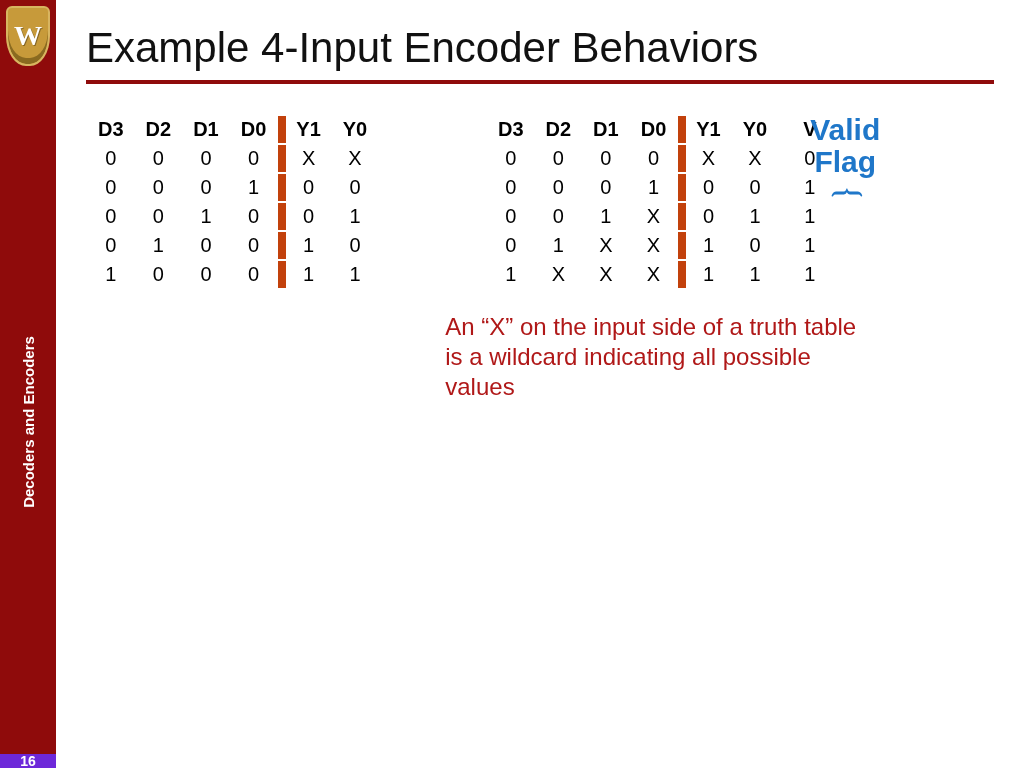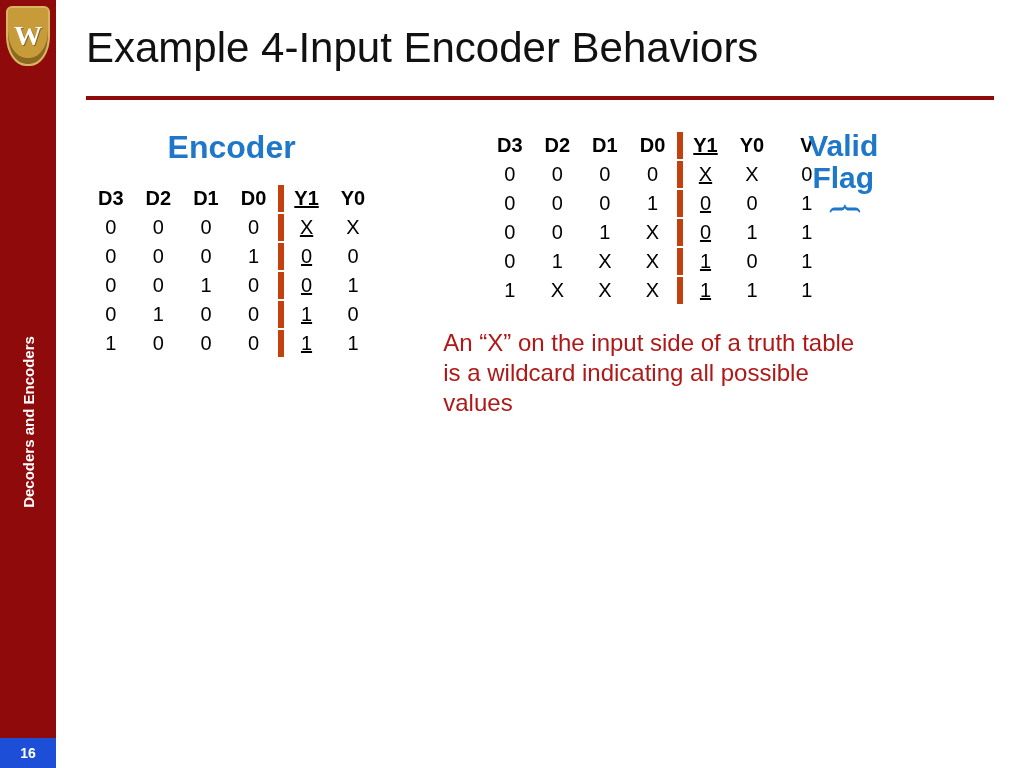--- a/index.html
+++ b/index.html
@@ -14,37 +14,37 @@
     background: #c79a3a; border: 2px solid #d8b560; border-radius: 6px 6px 20px 20px / 6px 6px 30px 30px;
     display: flex; align-items: center; justify-content: center;
     box-shadow: inset 0 -6px 0 #8a6a20;
   }
   .crest span { color: #fff; font-weight: bold; font-size: 28px; text-shadow: 1px 1px 0 #00000055; font-family: Georgia, serif; }
   .side-label {
     position: absolute; left: 50%; top: 55%; transform: translate(-50%, -50%) rotate(-90deg);
     transform-origin: center; color: #fff; font-weight: bold; font-size: 15px; white-space: nowrap;
   }
   .page-num {
-    position: absolute; bottom: 0; left: 0; width: 56px; height: 30px;
-    background: #1d4ed8; color: #fff; font-weight: bold; font-size: 14px;
+    position: absolute; bottom: 0; left: 0; width: 56px; height: 14px;
+    background: #6d28d9; color: #fff; font-weight: bold; font-size: 14px;
     display: flex; align-items: center; justify-content: center;
   }
   .content { flex: 1; padding: 24px 30px 20px 30px; position: relative; }
-  .title { font-size: 42px; color: #111; font-weight: 500; margin-bottom: 24px; }
+  .title { font-size: 42px; color: #111; font-weight: 500; margin-bottom: 8px; }
   .hr { height: 4px; background: #8f0b0b; width: 100%; margin-bottom: 30px; }
   .tables { display: flex; gap: 60px; align-items: flex-start; }
   .tbl-block { display: flex; flex-direction: column; align-items: center; }
   .tbl-title { color: #1f77c9; font-weight: bold; font-size: 32px; text-align: center; line-height: 1.1; margin-bottom: 18px; }
   .valid-flag { position: absolute; top: 0; right: -30px; width: 120px; text-align: center; }
   .valid-flag .lbl { color: #1f77c9; font-weight: bold; font-size: 30px; line-height: 1.05; }
   .brace { color: #1f77c9; font-size: 34px; font-weight: bold; line-height: 0.6; letter-spacing: -6px; }
   .truth { font-size: 20px; font-family: Arial, sans-serif; }
   .truth .hdr { font-weight: bold; border-bottom: 3px solid #000; }
   .truth td { padding: 2px 10px; text-align: center; min-width: 34px; }
-  .truth .sep { border-left: 6px solid #c2410c; text-decoration: underline; }
+  .truth .sep { border-left: 8px solid #c2410c; }
   .truth .others { text-align: center; }
   .note { color: #b01818; font-size: 24px; margin-top: 22px; margin-left: 6px; max-width: 430px; line-height: 1.25; }
   .right-col { position: relative; }
 </style>
 </head>
 <body>
 
 <div class="page">
 
   <div class="sidebar">
@@ -55,21 +55,20 @@
     <div class="page-num">16</div>
   </div>
 
   <div class="content">
     <div class="title">Example 4-Input Encoder Behaviors</div>
     <div class="hr"></div>
 
     <div class="tables">
 
       <div class="tbl-block">
-        <div class="tbl-title">Encoder</div>
         <table class="truth">
           <tbody>
               <tr class="hdr">
             <td>D3</td>
             <td>D2</td>
             <td>D1</td>
             <td>D0</td>
             <td class="sep">Y1</td>
             <td>Y0</td>
           </tr>

